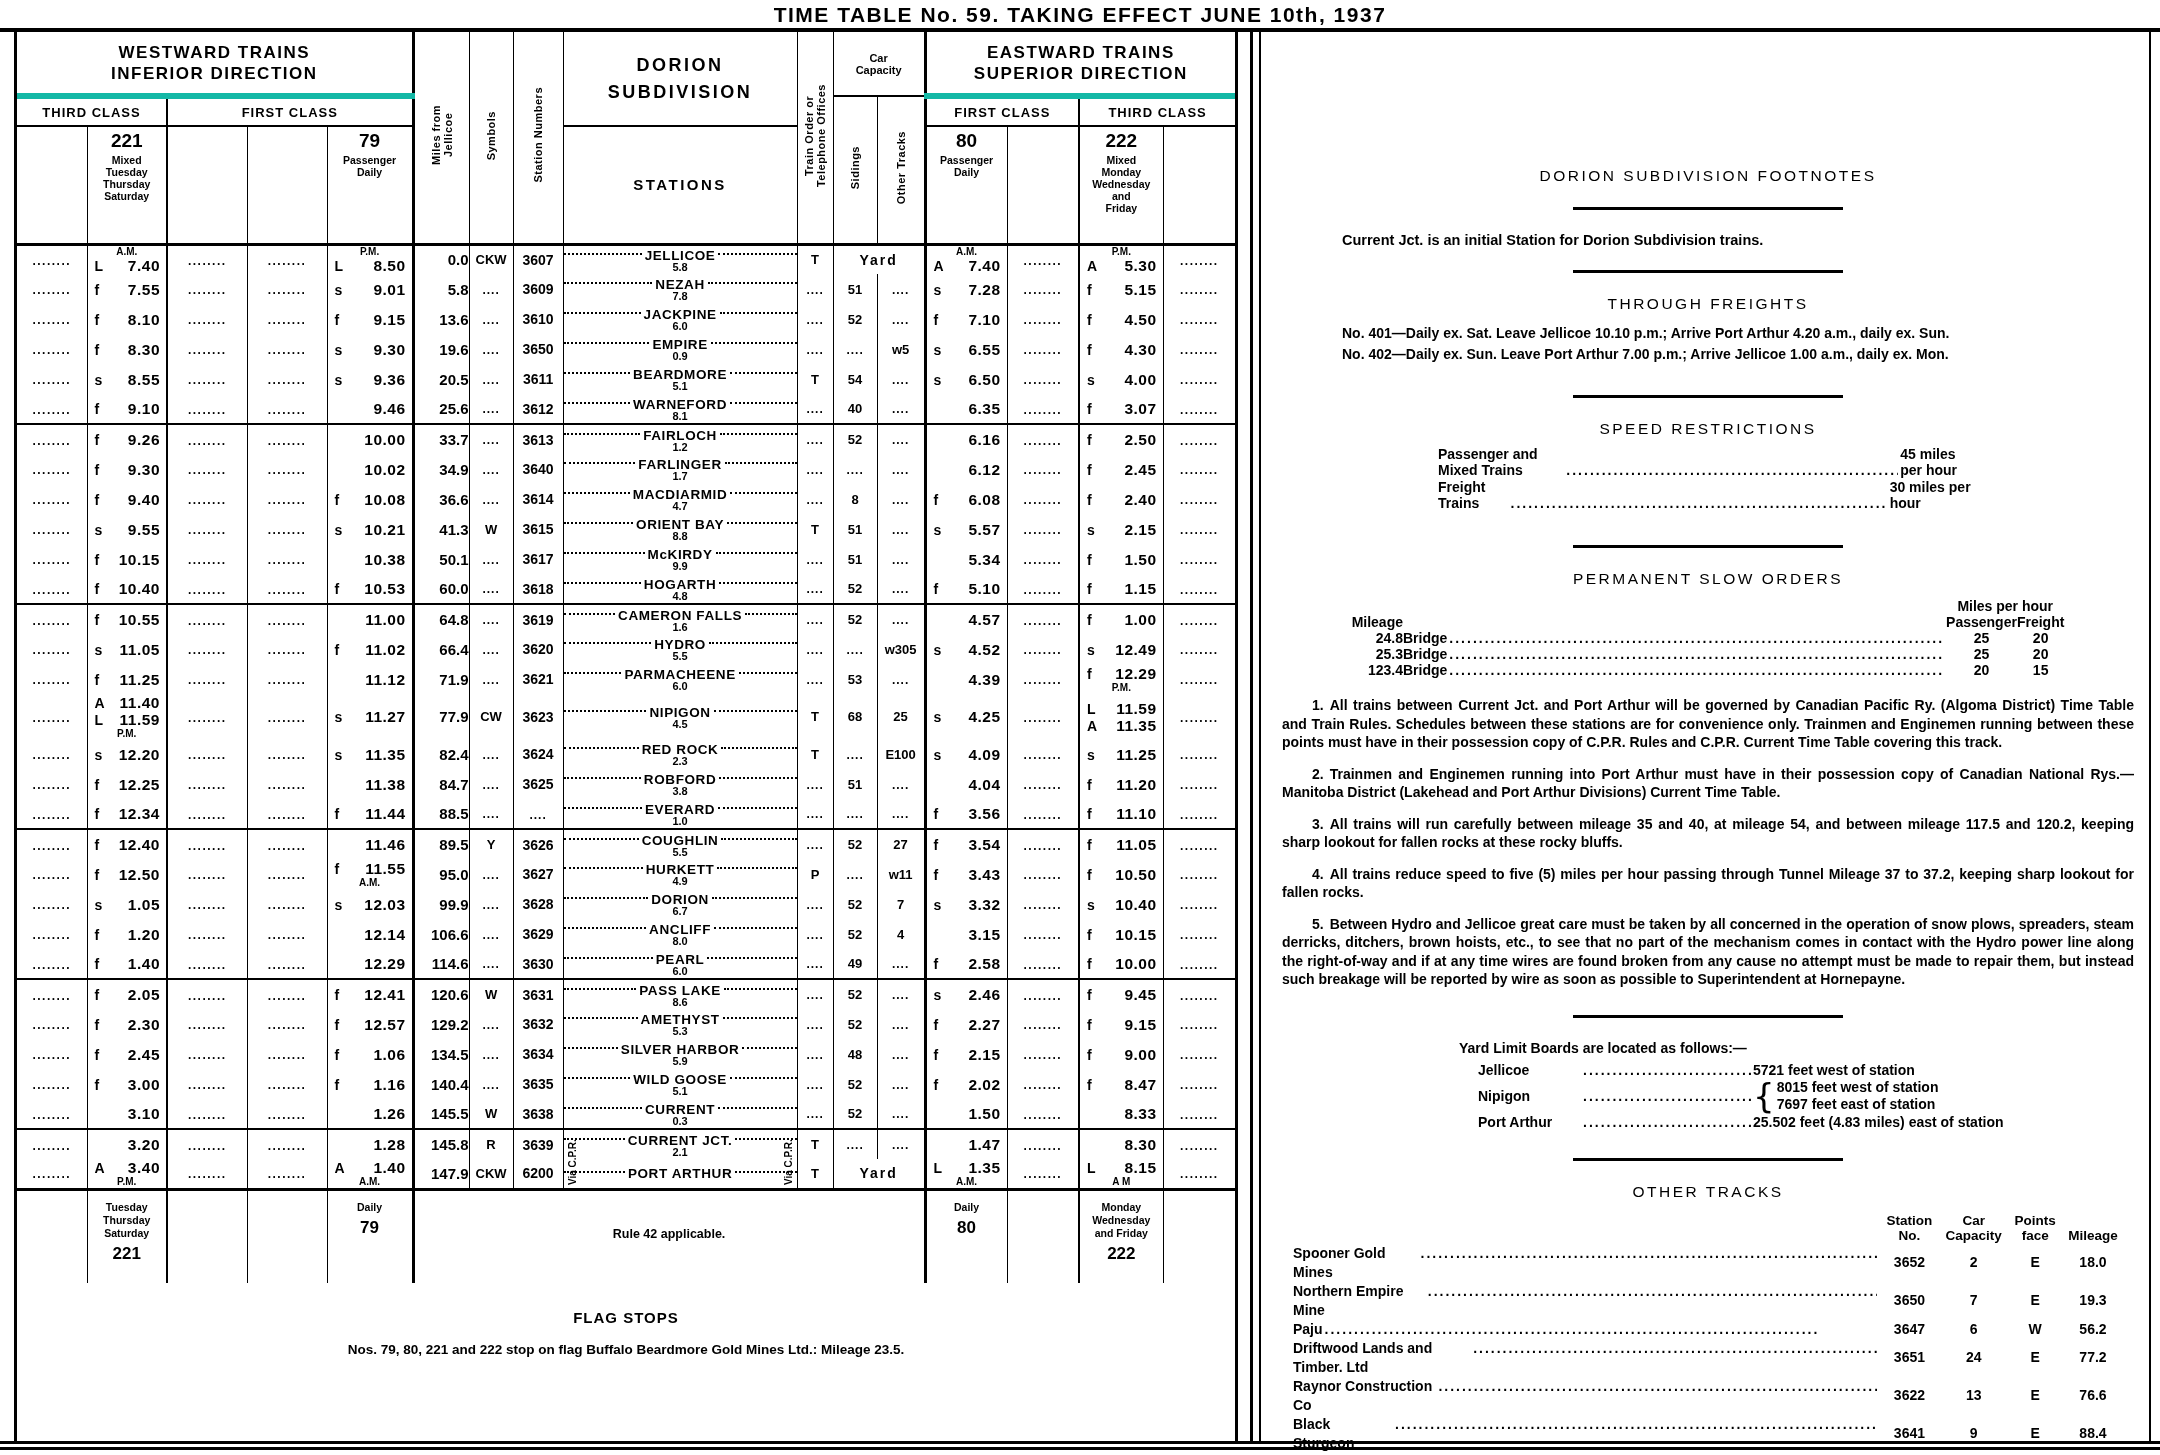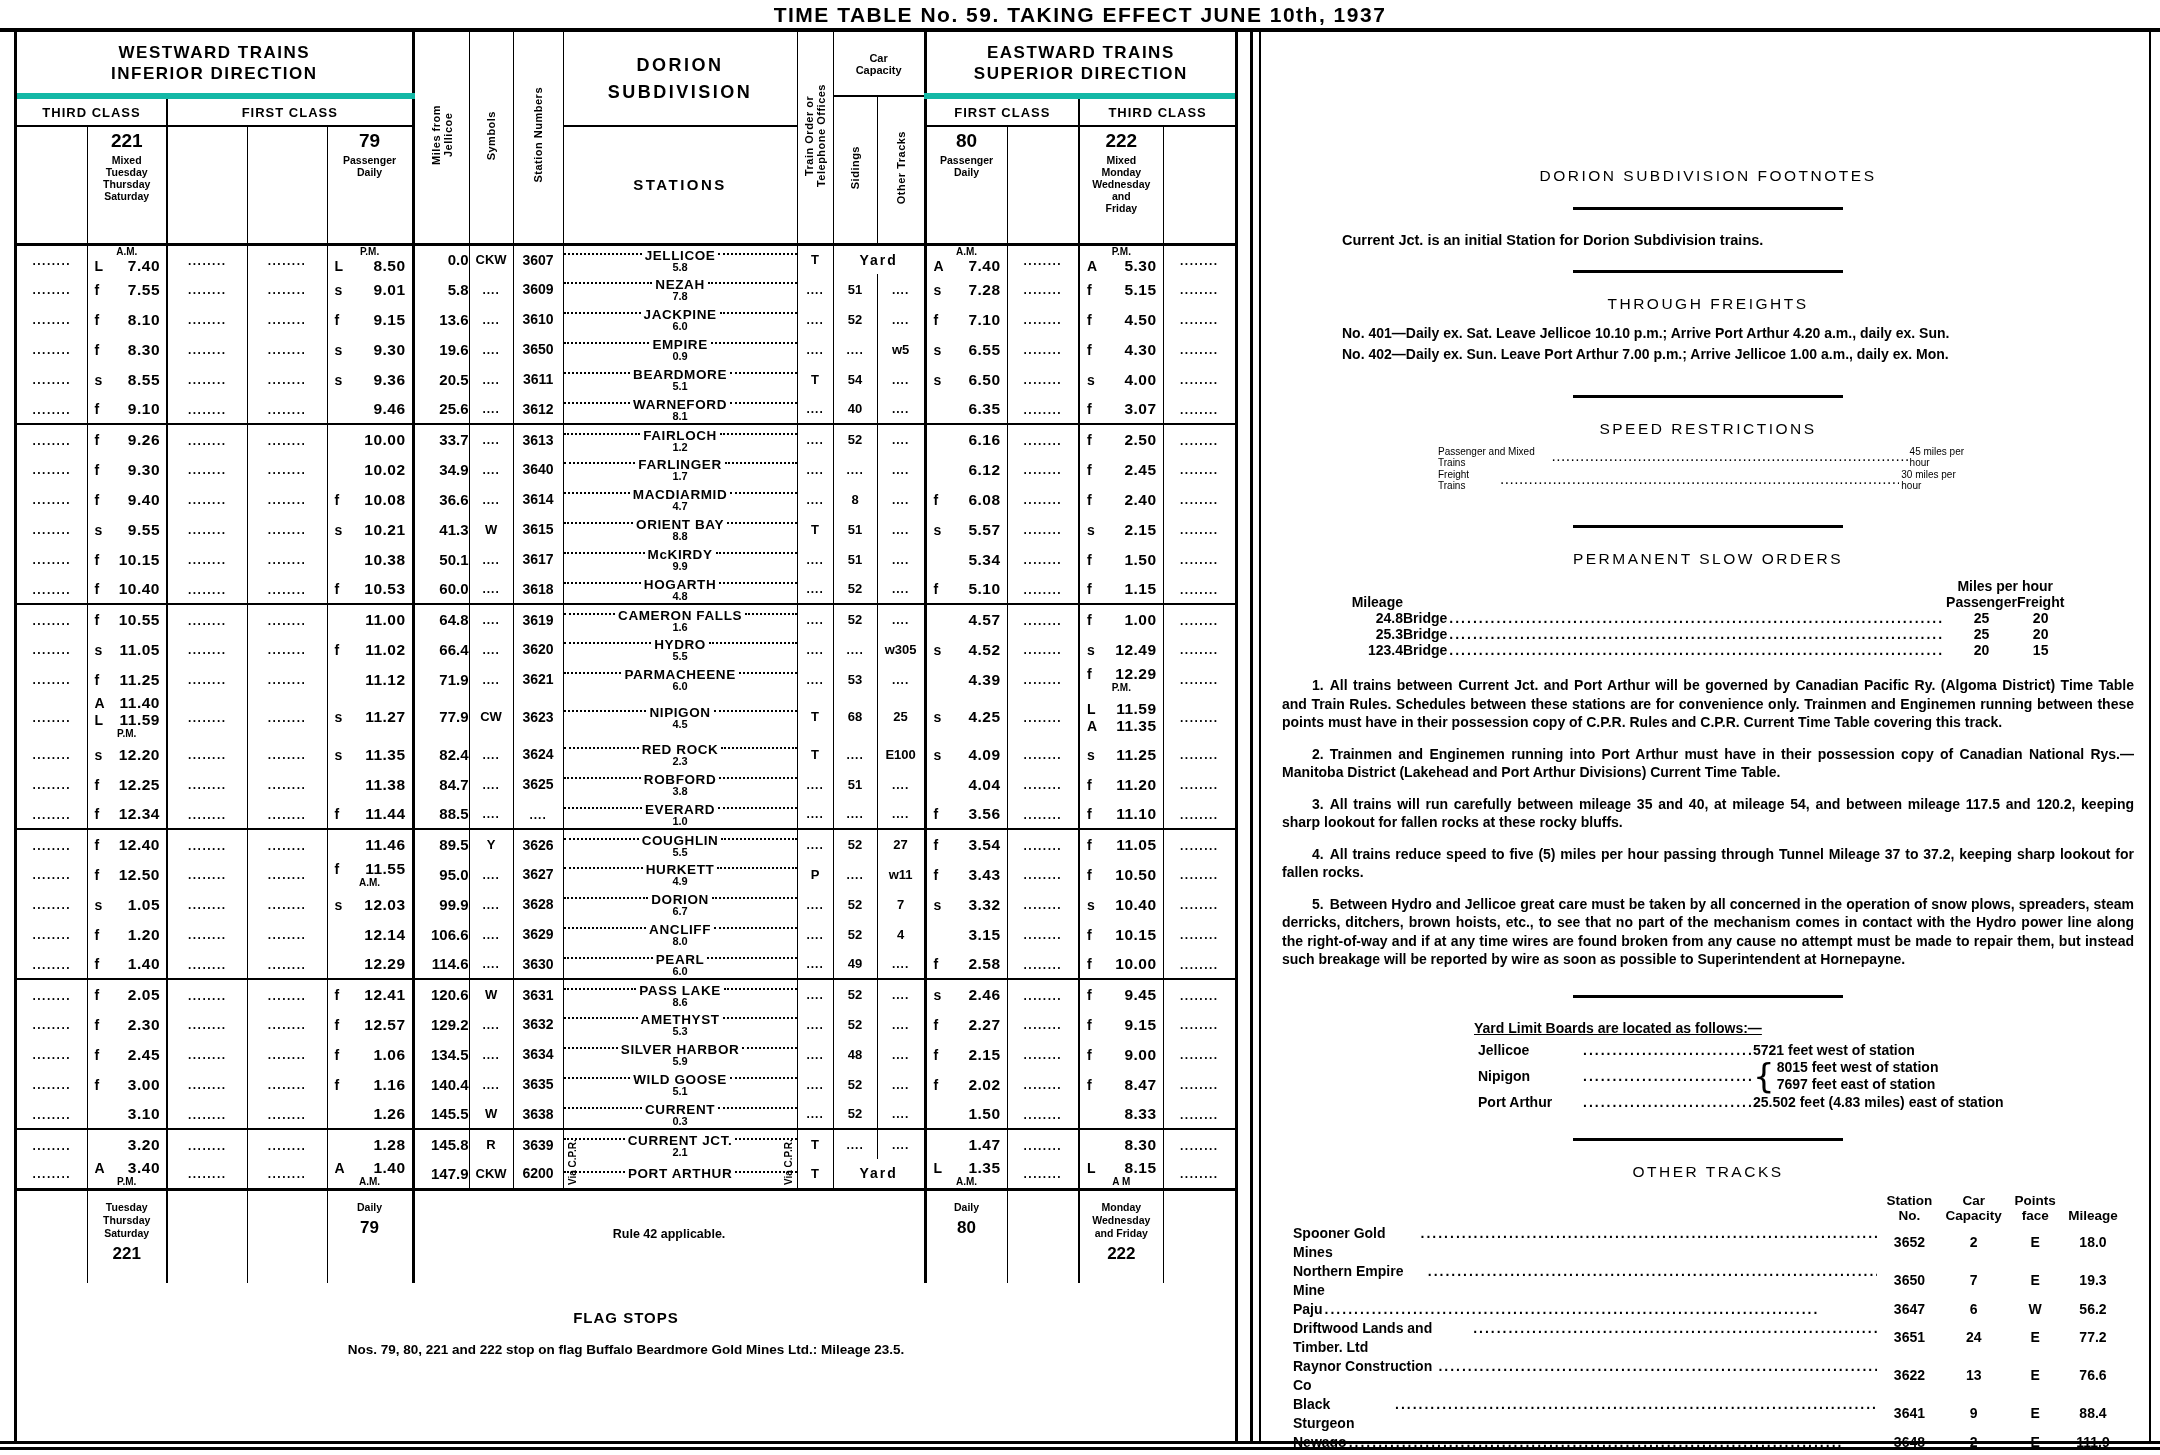--- a/index.html
+++ b/index.html
@@ -91,41 +91,41 @@
   .fs-t { font-size:13.5px; font-weight:bold; margin-top:16px; }
 
   
   .right-panel { position:absolute; left:1282px; top:32px; width:852px; }
   .rp-h { text-align:center; font-size:15.5px; font-weight:normal; letter-spacing:2.5px; }
   .rule-hr { width:270px; height:3px; background:#000; margin:22px auto; }
   .fn-note { font-size:14.5px; font-weight:bold; margin:6px 0 6px 60px; }
   .tf-lines { margin-left:60px; margin-top:10px; }
   .tf-line { font-size:14px; font-weight:bold; line-height:21px; }
 
-  .dotline { display:flex; align-items:center; font-size:10px; font-weight:normal; }
+  .dotline { display:flex; align-items:flex-end; font-size:14px; font-weight:bold; }
   .dotfill { flex:1 1 auto; overflow:hidden; white-space:nowrap; margin:0 2px; }
   .dotfill::after { content:"...................................................................................."; letter-spacing:2px; font-weight:bold; }
 
   .sr-block { width:540px; margin:8px auto 0; }
   .sr-block .dotline { margin:1px 0; }
 
   .so-table { width:540px; margin:10px auto 0; border-collapse:collapse; }
   .so-table th, .so-table td { font-size:14px; font-weight:bold; padding:0; }
   .so-mph { text-align:center; font-size:13px; }
   .so-col { text-align:center; font-size:13.5px; }
   .so-m { text-align:right; width:75px; padding-right:8px; }
   .so-d { width:270px; }
   .so-p, .so-f { text-align:center; width:95px; }
 
   .notes { margin-top:18px; }
   .note { font-size:14px; font-weight:bold; text-align:justify; line-height:18.5px; margin-bottom:13px; }
   .note .nnum { display:inline-block; margin-left:30px; margin-right:6px; }
 
   .yl { width:600px; margin:4px auto 0; }
-  .yl-intro { font-size:14px; font-weight:bold; margin-bottom:6px; margin-left:66px;text-decoration:underline; }
+  .yl-intro { font-size:14px; font-weight:bold; margin-bottom:6px; margin-left:51px; }
   .yl-row { display:flex; align-items:center; font-size:14px; font-weight:bold; margin:1px 0 1px 70px; }
   .yl-st { flex:0 0 105px; }
   .yl-fill { flex:0 0 170px; overflow:hidden; white-space:nowrap; }
   .yl-fill::after { content:"......................................."; letter-spacing:2px; }
   .brace { font-size:34px; font-weight:normal; line-height:30px; margin-right:2px; font-family:"DejaVu Sans", sans-serif; }
   .yl-two div { font-size:14px; font-weight:bold; line-height:17px; }
 
   .ot-table { width:830px; margin:12px auto 0; border-collapse:collapse; }
   .ot-table th { font-size:13.5px; font-weight:bold; text-align:center; vertical-align:bottom; padding-bottom:1px; }
   .ot-table td { font-size:14px; font-weight:bold; padding:0; line-height:19px; }

